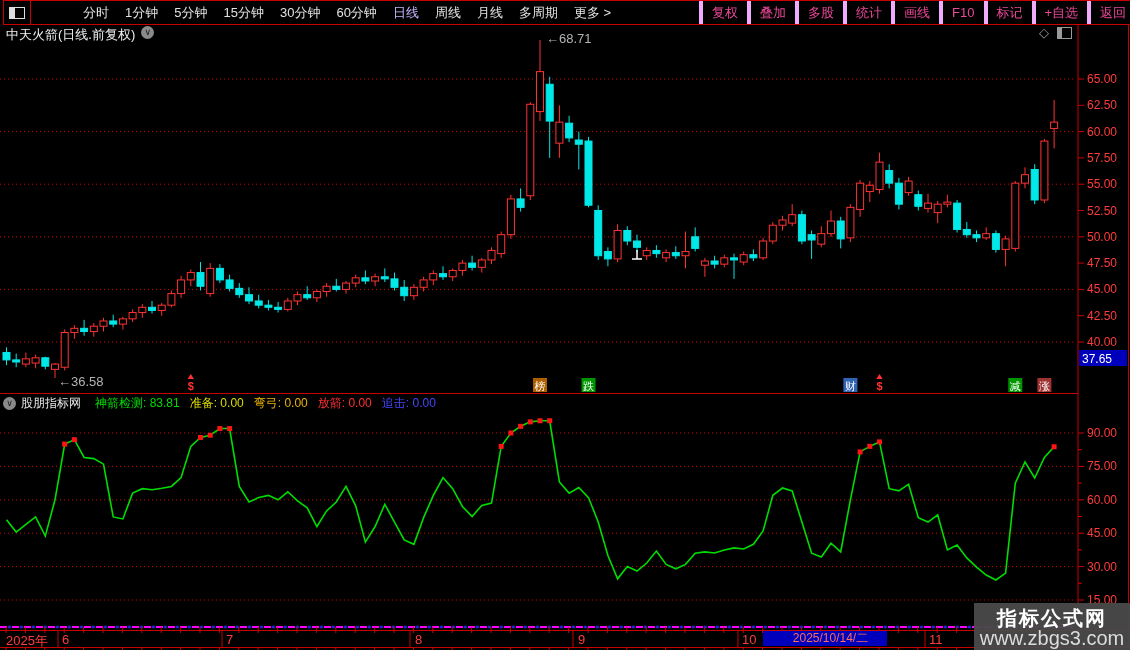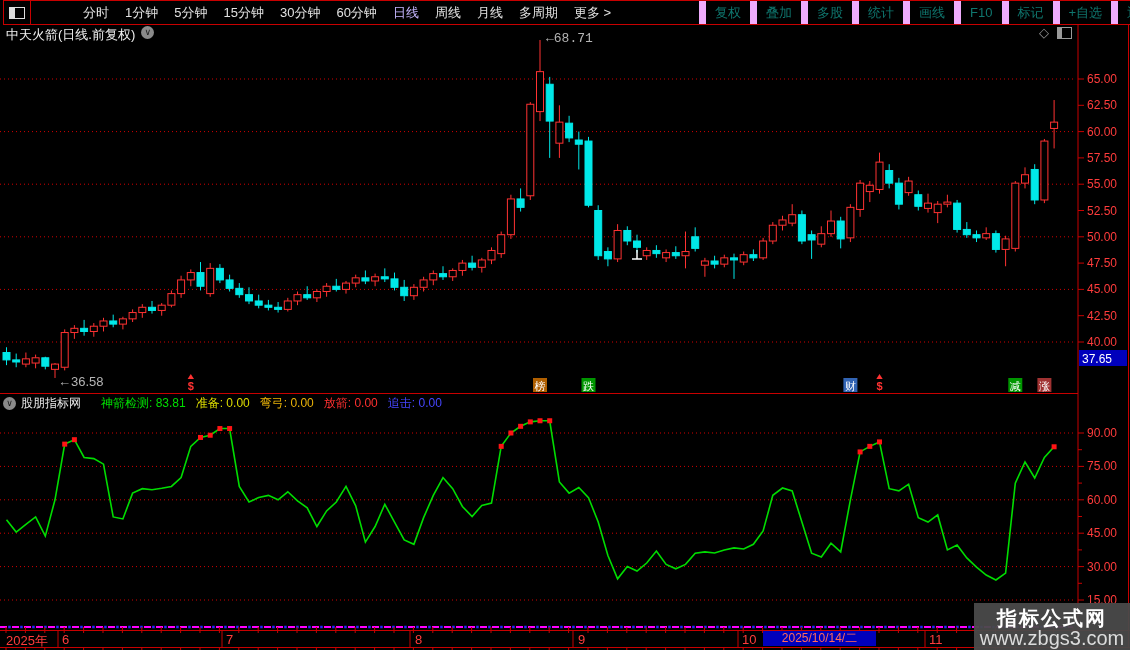--- a/index.html
+++ b/index.html
@@ -9,38 +9,38 @@
   .toolbar{position:absolute;left:3px;top:0;width:1128px;height:23px;border:1px solid #c80000;
     display:flex;align-items:center;background:#000;z-index:5;gap:40px;}
   .tb-iconbox{width:26px;height:23px;border-right:1px solid #c80000;display:flex;align-items:center;justify-content:center;flex:0 0 auto;cursor:pointer;}
   .layout-glyph{width:14px;height:10px;border:1px solid #ddd;position:relative;}
   .layout-glyph::after{content:"";position:absolute;left:0;top:0;width:5px;height:10px;background:#ddd;}
   .tb-left{display:flex;align-items:center;height:100%;flex:0 0 auto;padding-left:4px;}
   .tb-left span{color:#e2e2e2;font-size:13px;padding:0 8px;cursor:pointer;white-space:nowrap;}
   .tb-left span.sel{color:#c4b5fd;}
   .tb-spacer{flex:1 1 auto;}
   .tb-right{display:flex;align-items:center;height:100%;flex:0 0 auto;}
-  .tb-right span{color:#0f766e;font-size:13px;padding:0 9px;height:100%;display:flex;align-items:center;
-    border-left:7px solid #f0abfc;cursor:pointer;white-space:nowrap;}
+  .tb-right span{color:#ec4899;font-size:13px;padding:0 9px;height:100%;display:flex;align-items:center;
+    border-left:4px solid #f0abfc;cursor:pointer;white-space:nowrap;}
   
   .titlebar{position:absolute;left:6px;top:26px;height:15px;display:flex;align-items:flex-start;z-index:5;color:#f0f0f0;font-size:13px;}
   .chev-circle{display:inline-flex;width:13px;height:13px;margin-left:6px;border-radius:50%;background:#8a8a8a;
     color:#1a1a1a;font-size:9px;line-height:13px;align-items:center;justify-content:center;cursor:pointer;}
   .title-icons{position:absolute;top:26px;right:58px;display:flex;gap:8px;align-items:center;z-index:5;}
   .diamond{color:#9a9a9a;font-size:13px;line-height:13px;cursor:pointer;}
   .panel-glyph{width:13px;height:10px;border:1px solid #9a9a9a;position:relative;cursor:pointer;}
   .panel-glyph::after{content:"";position:absolute;left:0;top:0;width:4px;height:10px;background:#9a9a9a;}
   
   .ind-header{position:absolute;left:3px;top:396px;height:15px;display:flex;align-items:center;z-index:5;font-size:12px;white-space:nowrap;}
-  .ind-header .src{color:#e8e8e8;margin-right:20px;}
+  .ind-header .src{color:#e8e8e8;margin-right:14px;}
   .ind-header .fld{margin-right:10px;}
   
   .date-cell{position:absolute;top:632px;font-size:13px;color:#ff3c3c;z-index:6;white-space:nowrap;}
   .date-hl{position:absolute;top:631px;height:15px;background:#0000bc;color:#ff6a5a;font-size:12px;
-    display:flex;align-items:center;justify-content:center;z-index:6;white-space:nowrap;}
+    display:flex;align-items:center;justify-content:center;z-index:6;white-space:nowrap;padding-left:11px;}
   
   .anno{position:absolute;font-size:13px;z-index:4;white-space:nowrap;}
   
   .watermark{position:absolute;right:0;bottom:0;width:156px;height:47px;background:rgba(74,74,74,.95);
     z-index:9;display:flex;flex-direction:column;align-items:center;justify-content:center;}
   .watermark .l1{color:#fff;font-weight:bold;font-size:20px;letter-spacing:2px;line-height:22px;}
   .watermark .l2{color:#dcdcdc;font-size:20px;line-height:18px;}
   svg{position:absolute;left:0;top:0;z-index:1;}
 </style>
 </head>
@@ -535,15 +535,15 @@
     <div class="l2">www.zbgs3.com</div>
   </div>
 <div class="date-cell" style="left: 6px;">2025年</div>
     <div class="date-cell" style="left: 62px;">6</div>
     <div class="date-cell" style="left: 226px;">7</div>
     <div class="date-cell" style="left: 415px;">8</div>
     <div class="date-cell" style="left: 578px;">9</div>
     <div class="date-cell" style="left: 742px;">10</div>
     <div class="date-cell" style="left: 929px;">11</div>
     <div class="date-hl" style="left: 763px; width: 113px;">2025/10/14/二</div>
-    <div class="anno" style="left: 546px; top: 31px; color: rgb(180, 180, 180); font-family: Liberation Mono, monospace;">←68.71</div>
+    <div class="anno" style="left: 546px; top: 31px; color: rgb(180, 180, 180);">←68.71</div>
     <div class="anno" style="left: 58px; top: 374px; color: rgb(180, 180, 180);">←36.58</div>
   </div>
 
 </body></html>

